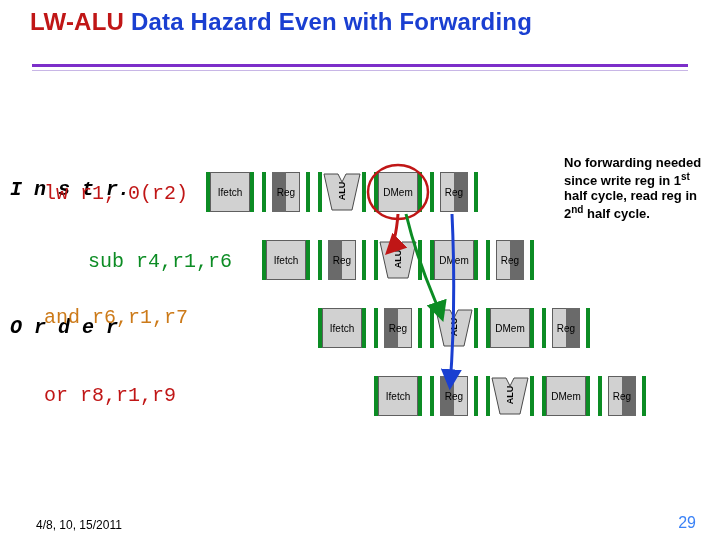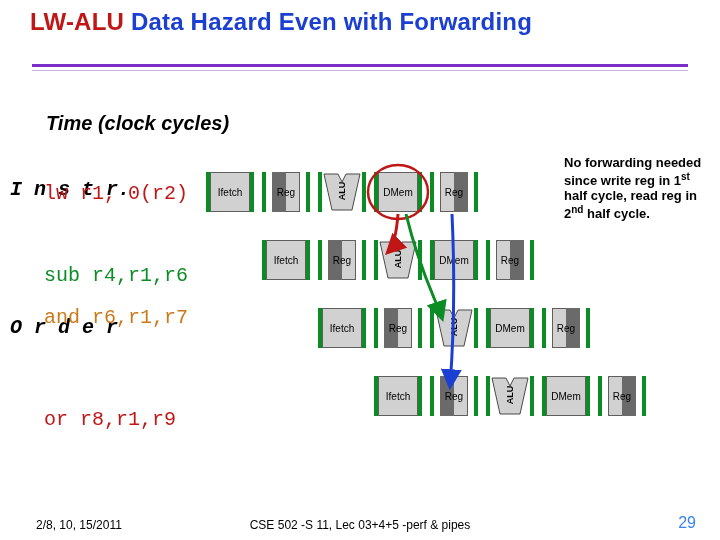--- a/index.html
+++ b/index.html
@@ -35,21 +35,20 @@
 </head>
 <body>
 
 <div class="slide">
 
   <div class="title">
     <span class="red">LW-ALU </span><span class="blue">Data Hazard Even with Forwarding</span>
   </div>
   <div class="divider"></div>
 
-  <div class="timehdr">Time (clock cycles)</div>
 
   <div class="leftlabels" style="top:316px" id="ll2">O
 r
 d
 e
 r</div>
   <div class="leftlabels" style="top:178px" id="ll1">I
 n
 s
 t
@@ -81,21 +80,21 @@
         <div class="bars"></div>
         <div class="body"></div>
         <div class="label">DMem</div>
       </div>
       <div class="stage reg half" style="left: 430px; top: 172px;">
         <div class="bars"></div>
         <div class="body"></div>
         <div class="shade" style="left:24px;right:10px"></div>
         <div class="label">Reg</div>
       </div>
-      <div class="instr grn" style="top: 264px;">sub r4,r1,r6</div>
+      <div class="instr grn" style="top: 250px; margin-left: 44px;">sub r4,r1,r6</div>
       <div class="stage box" style="left: 262px; top: 240px;">
         <div class="bars"></div>
         <div class="body"></div>
         <div class="label">Ifetch</div>
       </div>
       <div class="stage reg half" style="left: 318px; top: 240px;">
         <div class="bars"></div>
         <div class="body"></div>
         <div class="shade" style="left:10px;right:24px"></div>
         <div class="label">Reg</div>
@@ -141,21 +140,21 @@
         <div class="bars"></div>
         <div class="body"></div>
         <div class="label">DMem</div>
       </div>
       <div class="stage reg half" style="left: 542px; top: 308px;">
         <div class="bars"></div>
         <div class="body"></div>
         <div class="shade" style="left:24px;right:10px"></div>
         <div class="label">Reg</div>
       </div>
-      <div class="instr red" style="top: 408px;">or  r8,r1,r9</div>
+      <div class="instr red" style="top: 384px;">or  r8,r1,r9</div>
       <div class="stage box" style="left: 374px; top: 376px;">
         <div class="bars"></div>
         <div class="body"></div>
         <div class="label">Ifetch</div>
       </div>
       <div class="stage reg half" style="left: 430px; top: 376px;">
         <div class="bars"></div>
         <div class="body"></div>
         <div class="shade" style="left:10px;right:24px"></div>
         <div class="label">Reg</div>
@@ -195,16 +194,15 @@
 
     <ellipse cx="398" cy="192" rx="30" ry="27" fill="none" stroke="#c01616" stroke-width="2.5"></ellipse>
 
     <path d="M398,214 C 396,240 392,248 388,252" stroke="#c01616" stroke-width="3" fill="none" marker-end="url(#ahR)"></path>
 
     <path d="M406,214 C 420,272 436,300 442,318" stroke="#0c8c24" stroke-width="3" fill="none" marker-end="url(#ahG)"></path>
 
     <path d="M452,214 C 456,300 452,360 450,386" stroke="#1a3fd1" stroke-width="3" fill="none" marker-end="url(#ahB)"></path>
   </svg>
 
-  <div class="footer-left">2/8, 10, 15/2011</div>
-  <div class="footer-mid">CSE 502 -S 11, Lec 03+4+5 -perf &amp; pipes</div>
+  <div class="footer-left">4/8, 10, 15/2011</div>
   <div class="footer-right">29</div>
 </div>
 
 </body></html>

